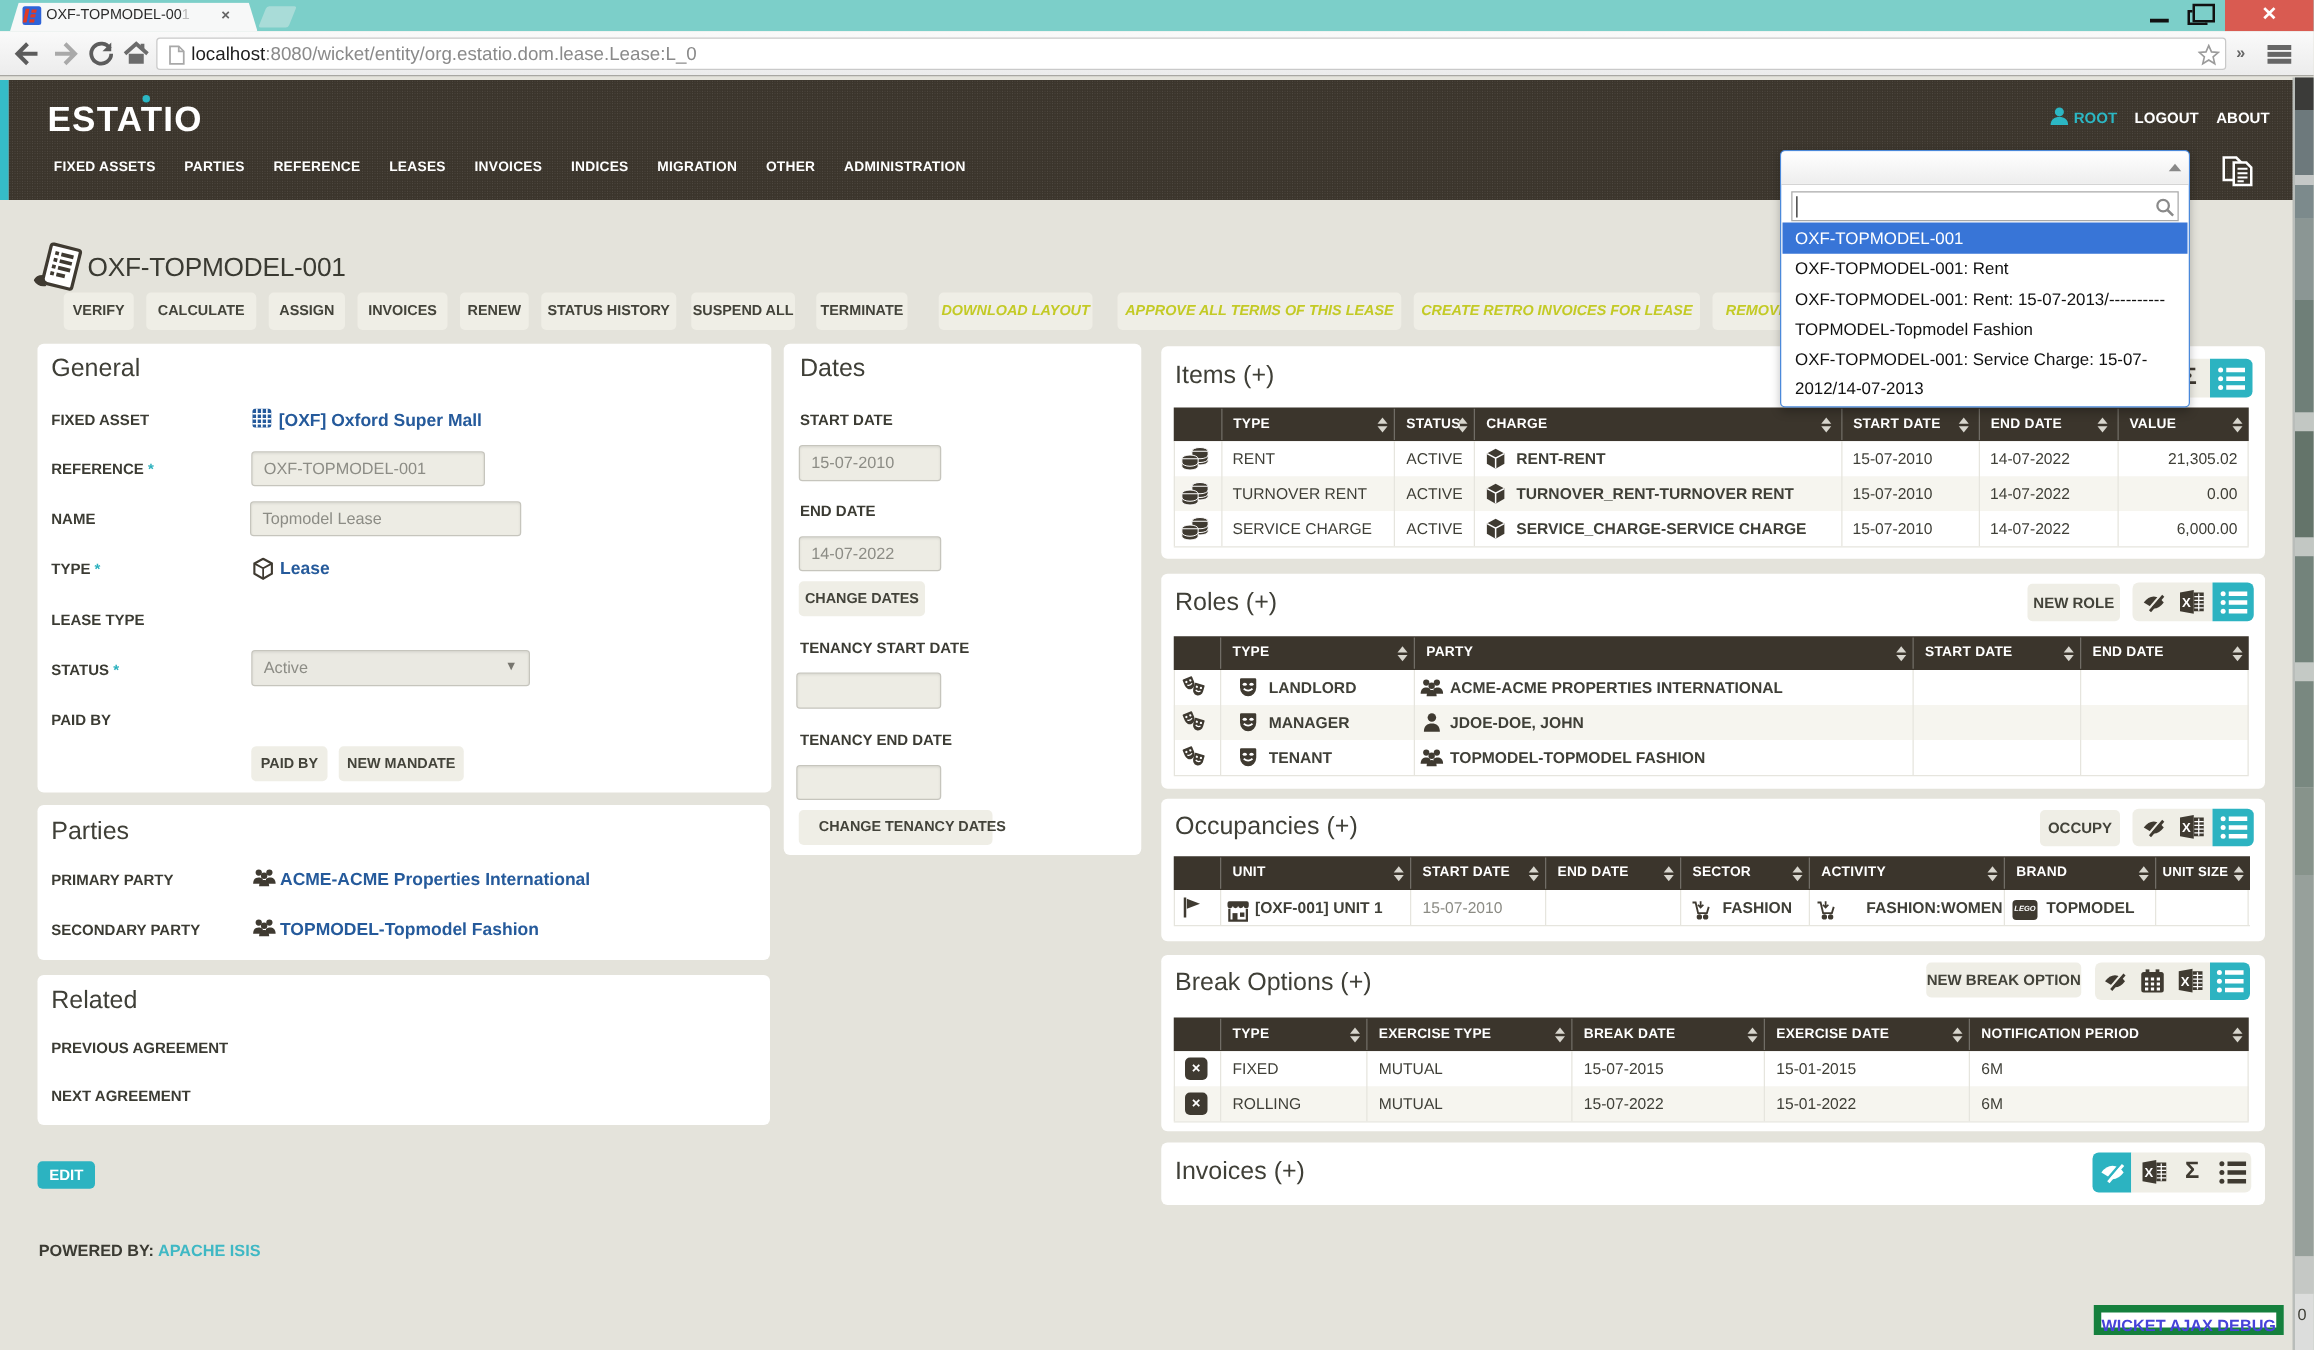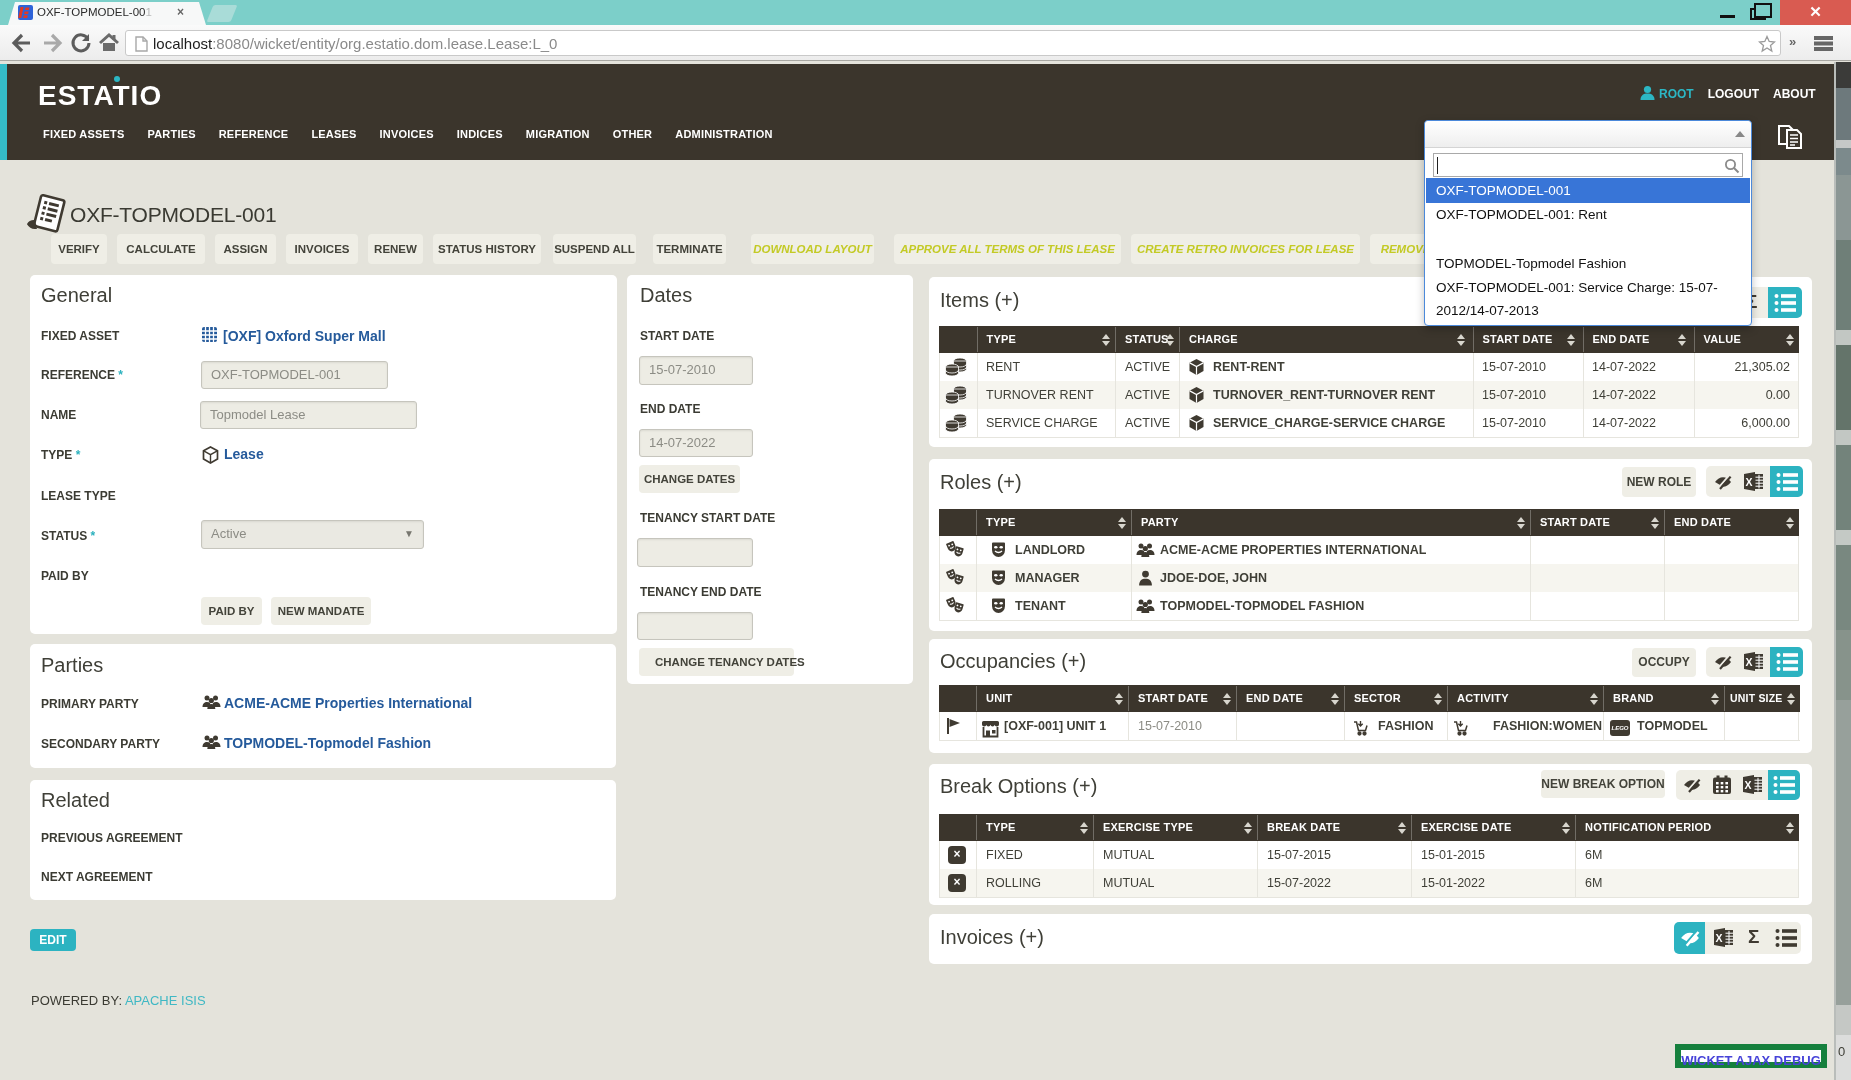--- a/index.html
+++ b/index.html
@@ -204,21 +204,21 @@
           <path d="M5.3 15 C5.3 11.5 7 10 9.3 10 C11.6 10 13.3 11.5 13.3 15 Z"></path>
         </g>
       </svg>
   <div class="link" style="left:224px;top:673px;">TOPMODEL-Topmodel Fashion</div>
 
   <div class="panel" style="left:30px;top:718px;width:586px;height:120px;"></div>
   <div class="ptitle" style="left:41px;top:727px;">Related</div>
   <div class="lbl" style="left:41px;top:769px;">PREVIOUS AGREEMENT</div>
   <div class="lbl" style="left:41px;top:808px;">NEXT AGREEMENT</div>
   <div class="tealbtn" style="left:30px;top:867px;width:46px;height:22px;font-size:12px;font-weight:bold;text-align:center;line-height:22px;">EDIT</div>
-  <div style="position:absolute;left:31px;top:931px;font-size:13px;font-weight:normal;color:#3B3B33">POWERED BY: <span style="color:#3FB8C4">APACHE ISIS</span></div>
+  <div style="position:absolute;left:31px;top:931px;font-size:13px;font-weight:bold;color:#3B3B33">POWERED BY: <span style="color:#3FB8C4">APACHE ISIS</span></div>
 
   <div class="panel" style="left:627px;top:213px;width:286px;height:409px;"></div>
   <div class="ptitle" style="left:640px;top:222px;">Dates</div>
   <div class="lbl" style="left:640px;top:267px;">START DATE</div>
   <div class="inp" style="left:639px;top:294px;width:114px;height:29px;">15-07-2010</div>
   <div class="lbl" style="left:640px;top:340px;">END DATE</div>
   <div class="inp" style="left:639px;top:367px;width:114px;height:28px;">14-07-2022</div>
   <div class="btn" style="left:639px;top:403px;width:101px;line-height:28px;">CHANGE DATES</div>
   <div class="lbl" style="left:640px;top:449px;">TENANCY START DATE</div>
   <div class="inp" style="left:637px;top:476px;width:116px;height:29px;"></div>
@@ -735,19 +735,20 @@
   </div>
   <div class="abs" style="left:8px;top:32px;width:310px;height:24px;background:#fff;border:1px solid #A9A9A9;">
     <div class="abs" style="left:3px;top:3px;width:1px;height:17px;background:#222;"></div>
     <svg style="position:absolute;left:290px;top:4px" width="16" height="16" viewBox="0 0 16 16">
           <circle cx="6.5" cy="6.5" r="4.6" fill="none" stroke="#8A8A8A" stroke-width="1.8"></circle>
           <path d="M10 10 L14.5 14.5" stroke="#8A8A8A" stroke-width="2"></path>
         </svg>
   </div>
   <div class="abs" style="left:1px;top:57px;width:324px;height:25px;background:#3875D7;color:#fff;font-size:13.5px;line-height:25px;padding-left:10px;">OXF-TOPMODEL-001</div>
   <div class="abs" style="left:1px;top:82px;width:324px;height:24px;color:#111;font-size:13.5px;line-height:24px;padding-left:10px;">OXF-TOPMODEL-001: Rent</div>
+  <div class="abs" style="left:1px;top:106px;width:324px;height:25px;color:#111;font-size:13.5px;line-height:25px;padding-left:10px;">OXF-TOPMODEL-001: Rent: 15-07-2013/----------</div>
   <div class="abs" style="left:1px;top:131px;width:324px;height:24px;color:#111;font-size:13.5px;line-height:24px;padding-left:10px;">TOPMODEL-Topmodel Fashion</div>
   <div class="abs" style="left:1px;top:155px;width:314px;height:46px;color:#111;font-size:13.5px;line-height:23px;padding-left:10px;">OXF-TOPMODEL-001: Service Charge: 15-07-2012/14-07-2013</div>
 </div>
 </div>
 
 <style>
 </style>
 
 </body></html>

